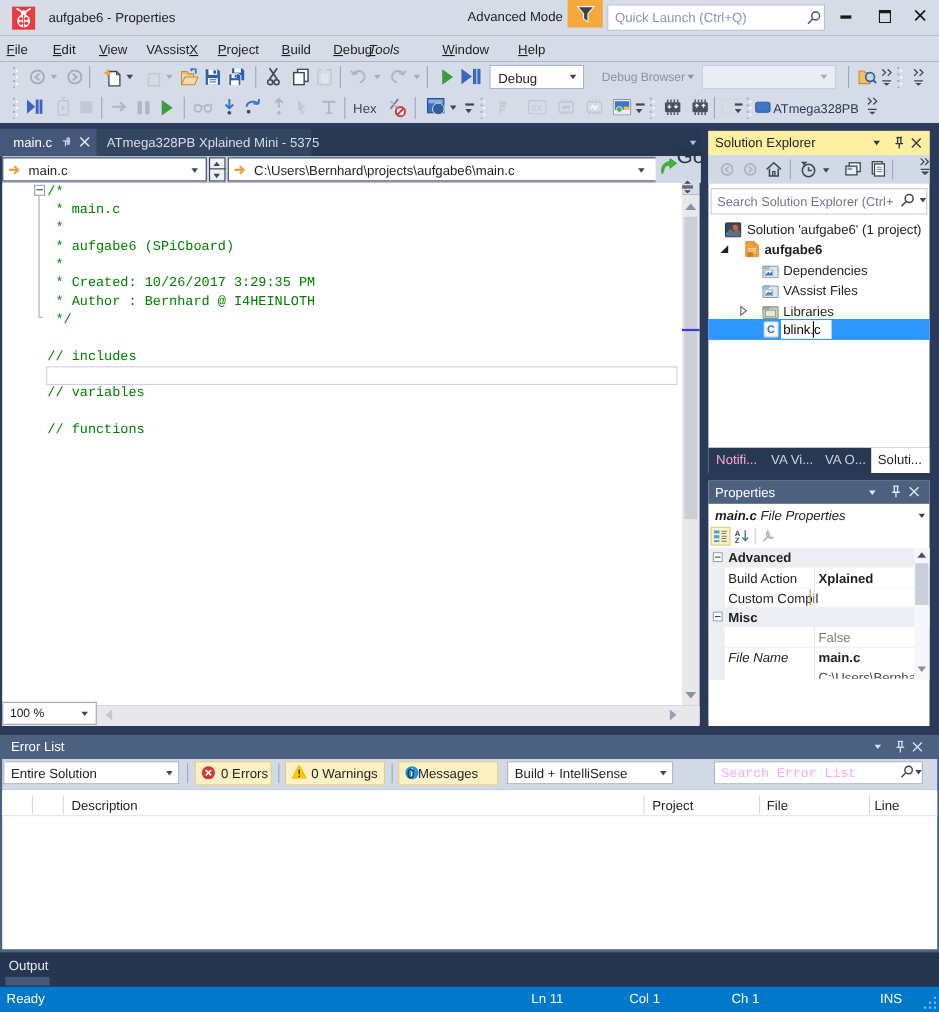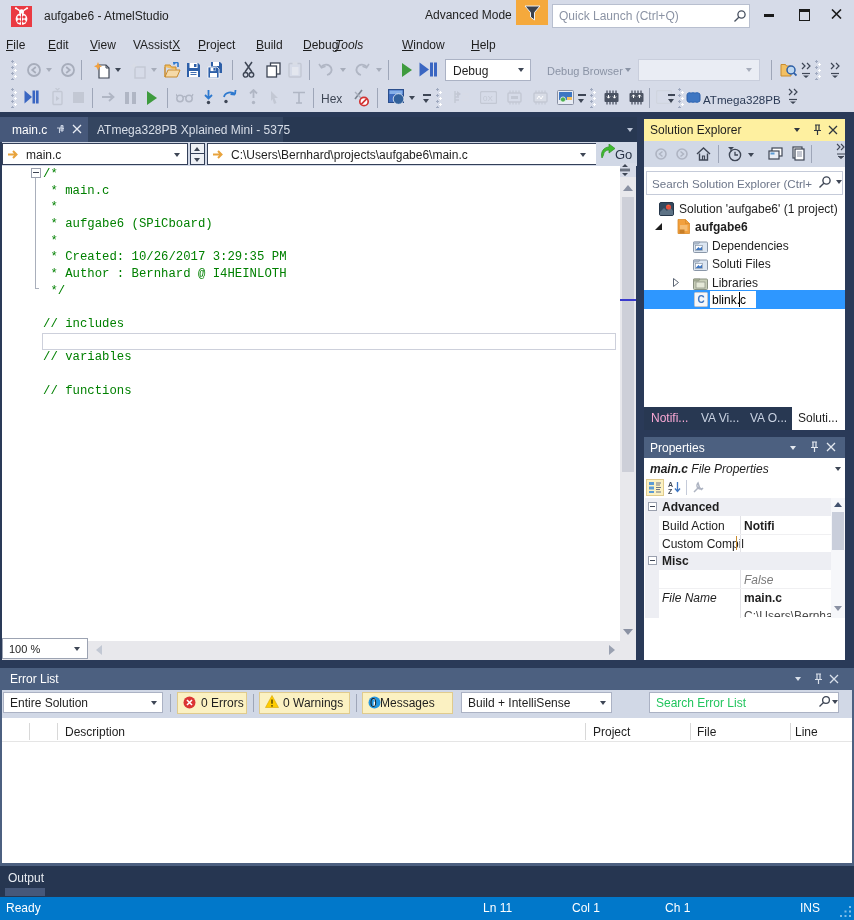--- a/index.html
+++ b/index.html
@@ -19,21 +19,21 @@
  <circle cx="10.5" cy="5.8" r="2.5" fill="#fff"></circle>
  <path d="M4.8 2.2 L8.6 4.6 M16.2 2.2 L12.4 4.6" stroke="#fff" stroke-width="1.4" fill="none"></path>
  <circle cx="4.9" cy="2.3" r="1" fill="#fff"></circle>
     <circle cx="16.1" cy="2.3" r="1" fill="#fff"></circle>
  <path d="M10.5 7.5 L10.5 19" stroke="#EA3A42" stroke-width="1"></path>
  <circle cx="8" cy="11" r="1.6" fill="#EA3A42"></circle>
     <circle cx="13" cy="11" r="1.6" fill="#EA3A42"></circle>
  <circle cx="8" cy="15.2" r="1.6" fill="#EA3A42"></circle>
     <circle cx="13" cy="15.2" r="1.6" fill="#EA3A42"></circle>
 </svg>
-<div class="a" style="left:44px;top:9px;color:#1E1E1E;">aufgabe6 - AtmelStudio</div>
+<div class="a" style="left:44px;top:9px;color:#1E1E1E;">aufgabe6 - Properties</div>
 <div class="a" style="left:425px;top:8px;color:#1E1E1E;">Advanced Mode</div>
 <div class="a" style="left:516px;top:0;width:32px;height:25px;background:#F5A93C;"></div>
 <svg class="a" style="left:524px;top:5px;" width="17" height="16" viewBox="0 0 17 16">
     <path d="M1 1 H16 L10.5 7.5 V15 L6.5 12 V7.5 Z" fill="#3C424C" stroke="#EDF0F4" stroke-width="1"></path>
   </svg>
 <div class="a combo" style="left:552px;top:4px;width:198px;height:24px;border-color:#B8BfcF;"></div>
 <div class="a" style="left:559px;top:9px;color:#8B93A4;">Quick Launch (Ctrl+Q)</div>
 <svg class="a" style="left:733px;top:9px;" width="14" height="14" viewBox="0 0 14 14">
     <circle cx="8.5" cy="5.5" r="3.6" fill="none" stroke="#47505F" stroke-width="1.3"></circle>
     <path d="M5.8 8.2 L1.5 12.5" stroke="#47505F" stroke-width="1.3"></path>
@@ -310,21 +310,21 @@
 <div class="a" style="left:207px;top:143px;width:391px;height:22px;background:#fff;border:1px solid #333F58;box-sizing:border-box;"></div>
 <svg class="a" style="left:213px;top:149px;" width="12" height="11" viewBox="0 0 12 11">
     <path d="M0 5.5 H8 M5 2 L8.5 5.5 L5 9" stroke="#E8A33D" stroke-width="2" fill="none"></path>
   </svg>
 <div class="a" style="left:231px;top:148px;">C:\Users\Bernhard\projects\aufgabe6\main.c</div>
 <div class="a td" style="left:580px;top:153px;border-top-color:#3E4655;"></div>
 <div class="a" style="left:596px;top:142px;width:41px;height:24px;background:#D1D8E6;"></div>
 <svg class="a" style="left:600px;top:144px;" width="16" height="19" viewBox="0 0 16 19">
     <path d="M2 14 C0 8 4 3 9 3 L9 0 L15 4.5 L9 9 L9 6 C6 6 3.5 8 3.5 11 Z" fill="#3FBB2F" stroke="#2E8F22" stroke-width="0.7"></path>
   </svg>
-<div class="a" style="left:615px;top:147px;font-size:13px;color:#2A3448;">Go</div>
+<div class="a" style="left:615px;top:132px;font-size:19px;color:#2A3448;">Go</div>
 
 <div class="a" style="left:2px;top:166px;width:618px;height:475px;background:#FFFFFF;"></div>
 <div id="code" class="a mono" style="left:43px;top:166px;width:560px;height:467px;font-size:12.3px;line-height:16.65px;color:#008000;white-space:pre;">/*
  * main.c
  *
  * aufgabe6 (SPiCboard)
  *
  * Created: 10/26/2017 3:29:35 PM
  * Author : Bernhard @ I4HEINLOTH
  */
@@ -438,21 +438,21 @@
     <rect x="2.5" y="5.5" width="7" height="5" fill="#fff" stroke="#8A97A8" stroke-width="0.7"></rect>
     <path d="M3 9.5 L5.5 7 L7 8.5 L9 6.5 V10 H3 Z" fill="#3E76C2"></path>
   </svg>
 <div class="a" style="left:712px;top:239px;">Dependencies</div>
 <svg class="a" style="left:693px;top:258px;" width="15" height="13" viewBox="0 0 15 13">
     <rect x="0.5" y="2" width="14" height="10.5" rx="1" fill="#DCE6F2" stroke="#8A97A8"></rect>
     <path d="M0.5 4 L5.5 4 L7 2 L0.5 2 Z" fill="#B8C6D8" stroke="#8A97A8" stroke-width="0.7"></path>
     <rect x="2.5" y="5.5" width="7" height="5" fill="#fff" stroke="#8A97A8" stroke-width="0.7"></rect>
     <path d="M3 9.5 L5.5 7 L7 8.5 L9 6.5 V10 H3 Z" fill="#3E76C2"></path>
   </svg>
-<div class="a" style="left:712px;top:257px;">Soluti Files</div>
+<div class="a" style="left:712px;top:257px;">VAssist Files</div>
 <svg class="a" style="left:672px;top:277px;" width="8" height="11" viewBox="0 0 8 11">
     <path d="M1.5 1.5 L6.5 5.5 L1.5 9.5 Z" fill="#fff" stroke="#5B6472" stroke-width="1"></path>
   </svg>
 <svg class="a" style="left:693px;top:277px;" width="15" height="13" viewBox="0 0 15 13">
     <rect x="0.5" y="2" width="14" height="10.5" rx="1" fill="#C8CEB8" stroke="#8A9181"></rect>
     <path d="M0.5 4 L5.5 4 L7 2 L0.5 2 Z" fill="#AAB295" stroke="#8A9181" stroke-width="0.7"></path>
     <rect x="3" y="5" width="9" height="6" fill="#E5E9D8" stroke="#8A9181" stroke-width="0.7"></rect>
   </svg>
 <div class="a" style="left:712px;top:276px;">Libraries</div>
 <div class="a" style="left:644px;top:290px;width:201px;height:19px;background:#2E97FF;"></div>
@@ -500,28 +500,28 @@
 <svg class="a" style="left:692px;top:481px;" width="13" height="13" viewBox="0 0 13 13">
     <path d="M2 11 L7 6 M6 2 a3.5 3.5 0 1 0 5 5 L9.5 8.5 L7.5 6.5 Z" fill="none" stroke="#AEB4C2" stroke-width="1.5"></path>
   </svg>
 
 <div class="a" style="left:645px;top:498px;width:200px;height:18px;background:#EDEEF3;"></div>
 <div class="a" style="left:648px;top:502px;width:9px;height:9px;border:1px solid #9AA0AE;background:#fff;box-sizing:border-box;"></div>
 <div class="a" style="left:650px;top:506px;width:5px;height:1px;background:#3E4655;"></div>
 <div class="a" style="left:662px;top:500px;font-weight:bold;">Advanced</div>
 <div class="a" style="left:645px;top:516px;width:14px;height:102px;background:#EDEEF3;"></div>
 <div class="a" style="left:662px;top:519px;">Build Action</div>
-<div class="a" style="left:744px;top:519px;font-weight:bold;">Notifi</div>
+<div class="a" style="left:744px;top:519px;font-weight:bold;">Xplained</div>
 <div class="a" style="left:662px;top:537px;">Custom Compil</div>
 <div class="a" style="left:736px;top:536px;width:1px;height:14px;background:#C98C2E;"></div>
 <div class="a" style="left:645px;top:552px;width:200px;height:18px;background:#EDEEF3;"></div>
 <div class="a" style="left:648px;top:556px;width:9px;height:9px;border:1px solid #9AA0AE;background:#fff;box-sizing:border-box;"></div>
 <div class="a" style="left:650px;top:560px;width:5px;height:1px;background:#3E4655;"></div>
 <div class="a" style="left:662px;top:554px;font-weight:bold;">Misc</div>
-<div class="a" style="left:744px;top:573px;color:#7A7A7A;font-style:italic;">False</div>
+<div class="a" style="left:744px;top:573px;color:#7A7A7A;">False</div>
 <div class="a" style="left:662px;top:591px;font-style:italic;">File Name</div>
 <div class="a" style="left:744px;top:591px;font-weight:bold;">main.c</div>
 <div class="a" style="left:645px;top:606px;width:186px;height:11px;overflow:hidden;">
     <span style="position:absolute;left:17px;top:3px;color:#4A4A4A;margin-top:42px;">Full Path</span>
     <span style="position:absolute;left:99px;top:3px;color:#4A4A4A;">C:\Users\Bernha</span>
   </div>
 <div class="a" style="left:740px;top:516px;width:1px;height:36px;background:#E2E2E6;"></div>
 <div class="a" style="left:740px;top:570px;width:1px;height:48px;background:#E2E2E6;"></div>
 <div class="a" style="left:659px;top:534px;width:172px;height:1px;background:#F0F0F2;"></div>
 <div class="a" style="left:659px;top:588px;width:172px;height:1px;background:#F0F0F2;"></div>
@@ -565,21 +565,21 @@
 <svg class="a" style="left:368px;top:696px;" width="13" height="13" viewBox="0 0 13 13">
     <circle cx="6.5" cy="6.5" r="6" fill="#2095E0"></circle>
     <path d="M6.5 5.5 V10" stroke="#fff" stroke-width="1.7"></path>
     <circle cx="6.5" cy="3.4" r="1" fill="#fff"></circle>
   </svg>
 <div class="a" style="left:370px;top:696px;">0 Messages</div>
 <div class="a combo" style="left:461px;top:692px;width:151px;height:21px;"></div>
 <div class="a" style="left:468px;top:696px;">Build + IntelliSense</div>
 <div class="a td" style="left:600px;top:701px;border-top-color:#3E4655;"></div>
 <div class="a combo" style="left:649px;top:692px;width:190px;height:21px;"></div>
-<div class="a" style="left:656px;top:696px;color:#22c55e;">Search Error List</div>
+<div class="a" style="left:656px;top:696px;color:#f0abfc;font-family:Liberation Mono, monospace;">Search Error List</div>
 <svg class="a" style="left:818px;top:695px;" width="13" height="13" viewBox="0 0 13 13">
     <circle cx="8" cy="5" r="3.4" fill="none" stroke="#3E4655" stroke-width="1.3"></circle>
     <path d="M5.5 7.5 L1.5 11.5" stroke="#3E4655" stroke-width="1.3"></path>
   </svg>
 <div class="a td" style="left:832px;top:700px;border-top-color:#3E4655;"></div>
 <div class="a" style="left:2px;top:718px;width:850px;height:145px;background:#FFFFFF;"></div>
 
 <div class="a" style="left:2px;top:719px;width:850px;height:23px;background:#FFFFFF;border-bottom:1px solid #E5E5E5;box-sizing:border-box;"></div>
 <div class="a" style="left:29px;top:723px;width:1px;height:17px;background:#D8D8D8;"></div>
 <div class="a" style="left:57px;top:723px;width:1px;height:17px;background:#D8D8D8;"></div>

